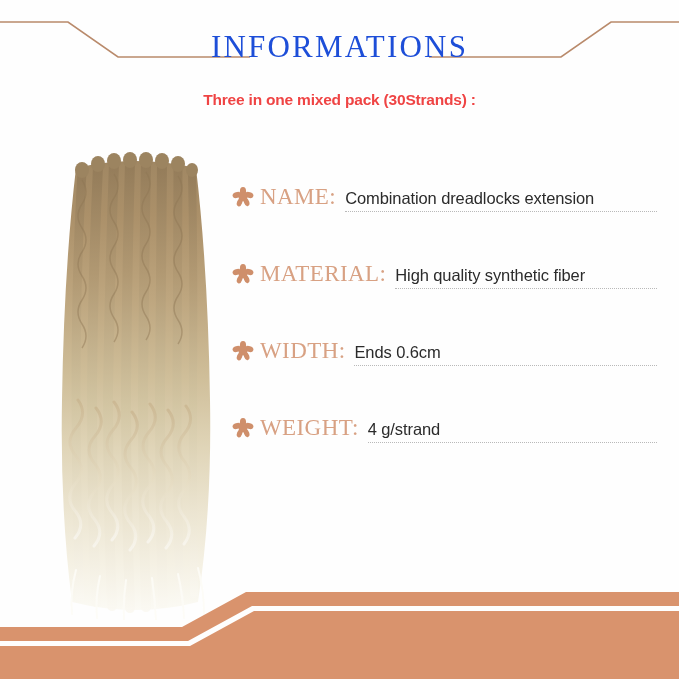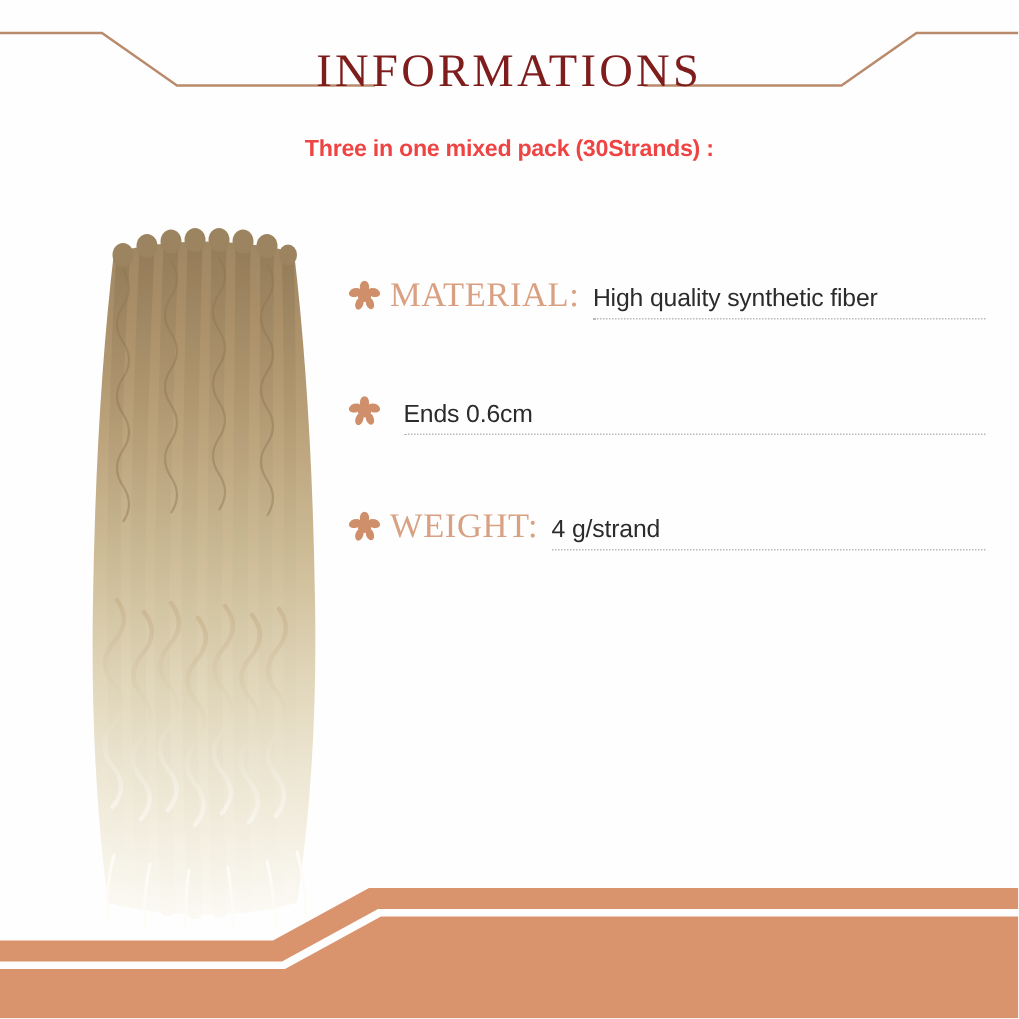--- a/index.html
+++ b/index.html
@@ -26,21 +26,21 @@
 
   
   .title {
     position:absolute;
     left:0; top:29px;
     width:679px;
     text-align:center;
     font-family:"Liberation Serif", serif;
     font-size:31px;
     letter-spacing:2.2px;
-    color:#7f1d1d;
+    color:#1d4ed8;
     white-space:nowrap;
   }
 
   
   .subtitle {
     position:absolute;
     left:0; top:88px;
     width:679px;
     text-align:center;
     color:#ef4444;
@@ -206,20 +206,38 @@
       <path d="M54,426 q-5,22 -3,42"></path>
       <path d="M80,430 q-3,22 -2,40"></path>
       <path d="M106,428 q3,22 4,42"></path>
       <path d="M132,424 q5,22 6,44"></path>
       <path d="M152,418 q6,22 6,46"></path>
     </g>
   </svg>
 
   <div class="spec-list">
 
+    <div class="spec-row">
+      <div class="spec-head">
+        <svg class="bullet" viewBox="0 0 22 22">
+          <g fill="#cf8f6b">
+            <ellipse cx="11" cy="5.5" rx="3.1" ry="4.4"></ellipse>
+            <ellipse cx="4.8" cy="9" rx="4.3" ry="2.9" transform="rotate(-18 4.8 9)"></ellipse>
+            <ellipse cx="17.2" cy="9" rx="4.3" ry="2.9" transform="rotate(18 17.2 9)"></ellipse>
+            <ellipse cx="7.6" cy="16.4" rx="2.6" ry="4.1" transform="rotate(20 7.6 16.4)"></ellipse>
+            <ellipse cx="14.6" cy="16.2" rx="2.6" ry="4.1" transform="rotate(-20 14.6 16.2)"></ellipse>
+            <circle cx="11" cy="10.8" r="4.6"></circle>
+          </g>
+        </svg>
+        <span class="spec-label">NAME:</span>
+        <span class="spec-value-wrap">
+          <span class="spec-value">Combination dreadlocks extension</span>
+        </span>
+      </div>
+    </div>
 
     <div class="spec-row">
       <div class="spec-head">
         <svg class="bullet" viewBox="0 0 22 22">
           <g fill="#cf8f6b">
             <ellipse cx="11" cy="5.5" rx="3.1" ry="4.4"></ellipse>
             <ellipse cx="4.8" cy="9" rx="4.3" ry="2.9" transform="rotate(-18 4.8 9)"></ellipse>
             <ellipse cx="17.2" cy="9" rx="4.3" ry="2.9" transform="rotate(18 17.2 9)"></ellipse>
             <ellipse cx="7.6" cy="16.4" rx="2.6" ry="4.1" transform="rotate(20 7.6 16.4)"></ellipse>
             <ellipse cx="14.6" cy="16.2" rx="2.6" ry="4.1" transform="rotate(-20 14.6 16.2)"></ellipse>
@@ -239,20 +257,21 @@
         <svg class="bullet" viewBox="0 0 22 22">
           <g fill="#cf8f6b">
             <ellipse cx="11" cy="5.5" rx="3.1" ry="4.4"></ellipse>
             <ellipse cx="4.8" cy="9" rx="4.3" ry="2.9" transform="rotate(-18 4.8 9)"></ellipse>
             <ellipse cx="17.2" cy="9" rx="4.3" ry="2.9" transform="rotate(18 17.2 9)"></ellipse>
             <ellipse cx="7.6" cy="16.4" rx="2.6" ry="4.1" transform="rotate(20 7.6 16.4)"></ellipse>
             <ellipse cx="14.6" cy="16.2" rx="2.6" ry="4.1" transform="rotate(-20 14.6 16.2)"></ellipse>
             <circle cx="11" cy="10.8" r="4.6"></circle>
           </g>
         </svg>
+        <span class="spec-label">WIDTH:</span>
         <span class="spec-value-wrap">
           <span class="spec-value">Ends 0.6cm</span>
         </span>
       </div>
     </div>
 
     <div class="spec-row">
       <div class="spec-head">
         <svg class="bullet" viewBox="0 0 22 22">
           <g fill="#cf8f6b">

